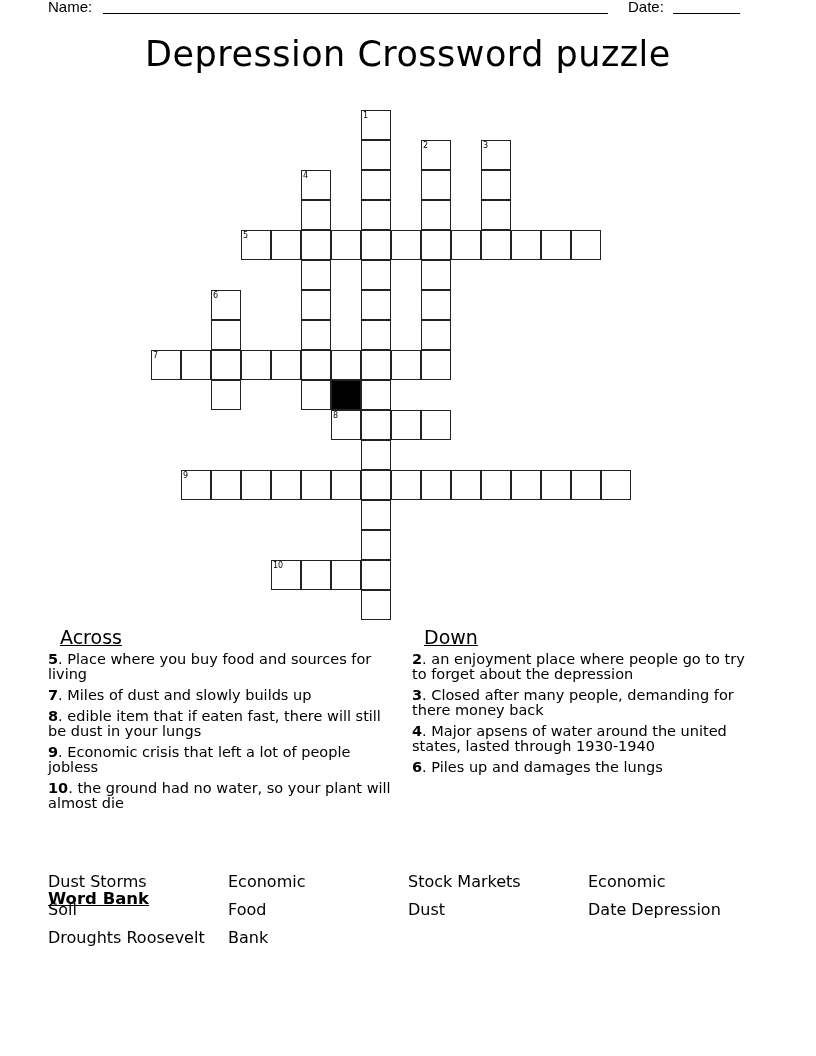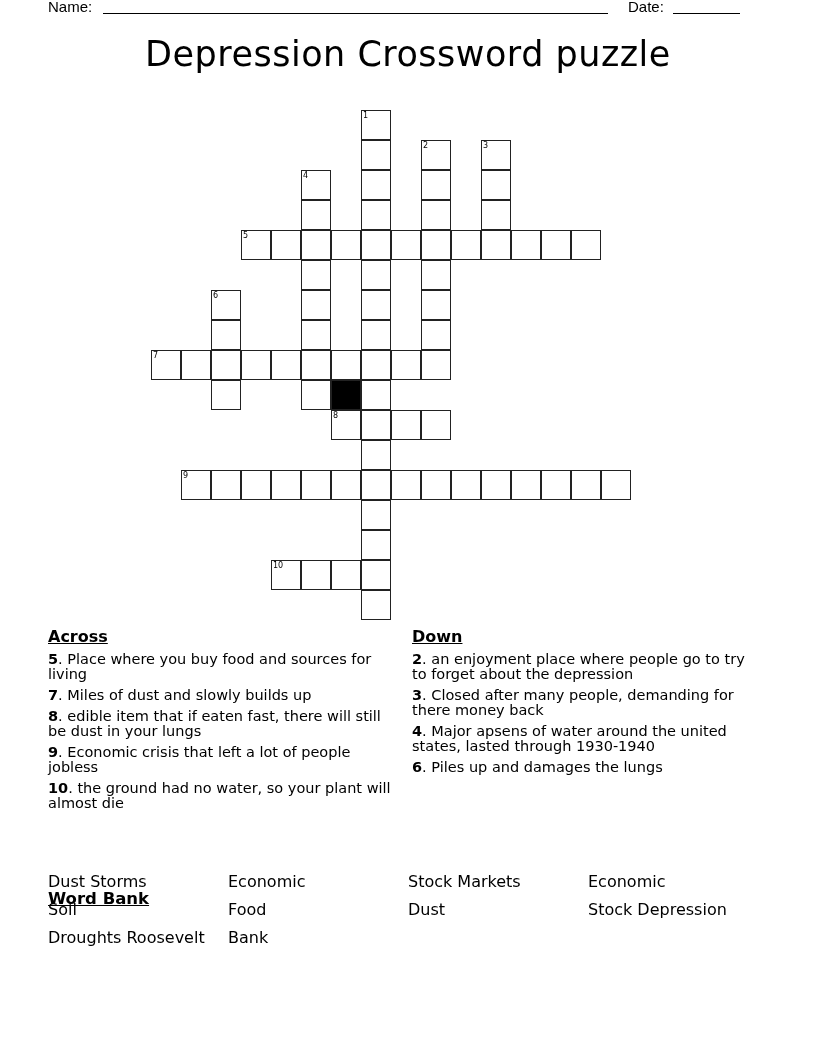--- a/index.html
+++ b/index.html
@@ -10,21 +10,21 @@
   .hdr .date-label { position: absolute; left: 628px; top: 0; }
   .hdr .date-line { position: absolute; left: 673px; top: 0; width: 67px; border-bottom: 1px solid #000; height: 15px; }
   .title { position: absolute; top: 34px; left: 0; width: 816px; text-align: center; font-family: "DejaVu Sans", sans-serif; font-size: 35px; letter-spacing: 0.5px; }
   .grid { position: absolute; left: 0; top: 0; width: 816px; height: 640px; }
   .cell { position: absolute; width: 30px; height: 30px; box-sizing: border-box; border: 1.5px solid #222; background: #fff; }
   .cell.black { background: #000; }
   .cell .num { position: absolute; left: 1px; top: 0px; font-family: "DejaVu Sans", sans-serif; font-size: 8px; line-height: 9px; color: #000; }
   .clues { position: absolute; top: 628px; font-family: "DejaVu Sans", sans-serif; font-size: 14.5px; line-height: 15px; }
   .clues.across { left: 48px; width: 345px; }
   .clues.down { left: 412px; width: 345px; }
-  .clues h3 { margin: 0 0 6px 0; font-size: 16px; font-weight: bold; text-decoration: underline; line-height: 18px; }
+  .clues h3 { margin: 0 0 6px 12px; font-size: 19px; font-weight: normal; text-decoration: underline; line-height: 18px; }
   .clue { margin-bottom: 6px; }
   .clue b { font-weight: bold; }
   .wb-title { position: absolute; top: 889px; left: 48px; font-family: "DejaVu Sans", sans-serif; font-size: 16.5px; font-weight: bold; text-decoration: underline; }
   .wb { position: absolute; top: 872px; left: 48px; width: 720px; font-family: "DejaVu Sans", sans-serif; font-size: 16px; }
   .wb .w { position: absolute; white-space: nowrap; }
 </style>
 </head>
 <body>
 
 <div class="hdr">
@@ -158,16 +158,16 @@
 
 <div class="wb-title">Word Bank</div>
 <div class="wb" id="word-bank">
     <span class="w" style="left: 0px; top: 0px;">Dust Storms</span>
     <span class="w" style="left: 180px; top: 0px;">Economic</span>
     <span class="w" style="left: 360px; top: 0px;">Stock Markets</span>
     <span class="w" style="left: 540px; top: 0px;">Economic</span>
     <span class="w" style="left: 0px; top: 28px;">Soil</span>
     <span class="w" style="left: 180px; top: 28px;">Food</span>
     <span class="w" style="left: 360px; top: 28px;">Dust</span>
-    <span class="w" style="left: 540px; top: 28px;">Stock Depression</span>
+    <span class="w" style="left: 540px; top: 28px;">Date Depression</span>
     <span class="w" style="left: 0px; top: 56px;">Droughts Roosevelt</span>
     <span class="w" style="left: 180px; top: 56px;">Bank</span>
   </div>
 
 </body></html>

